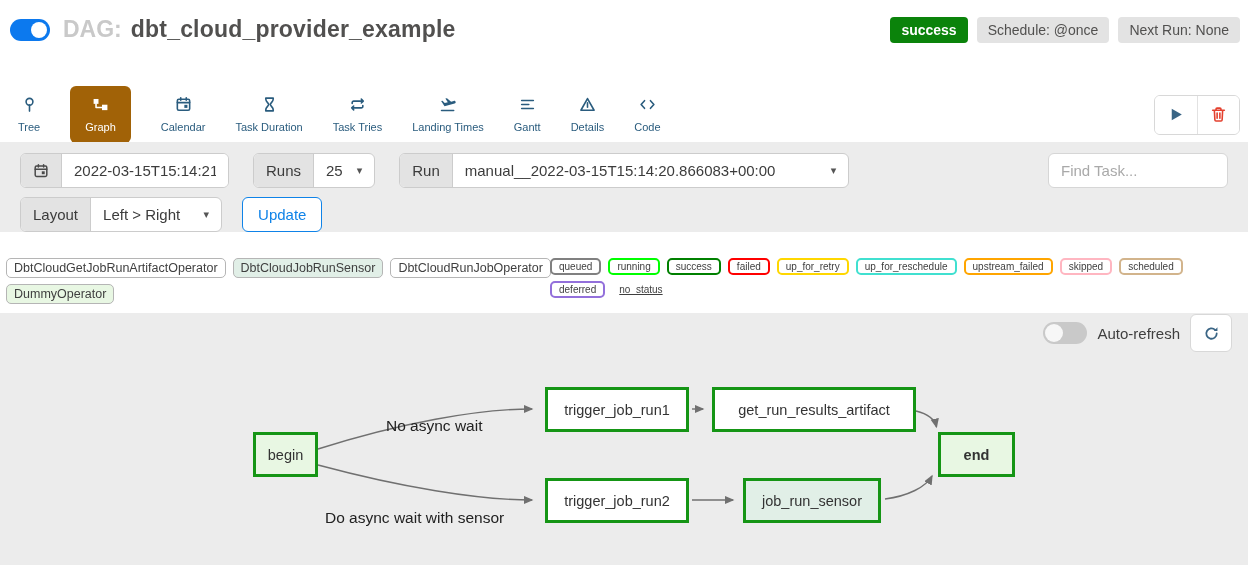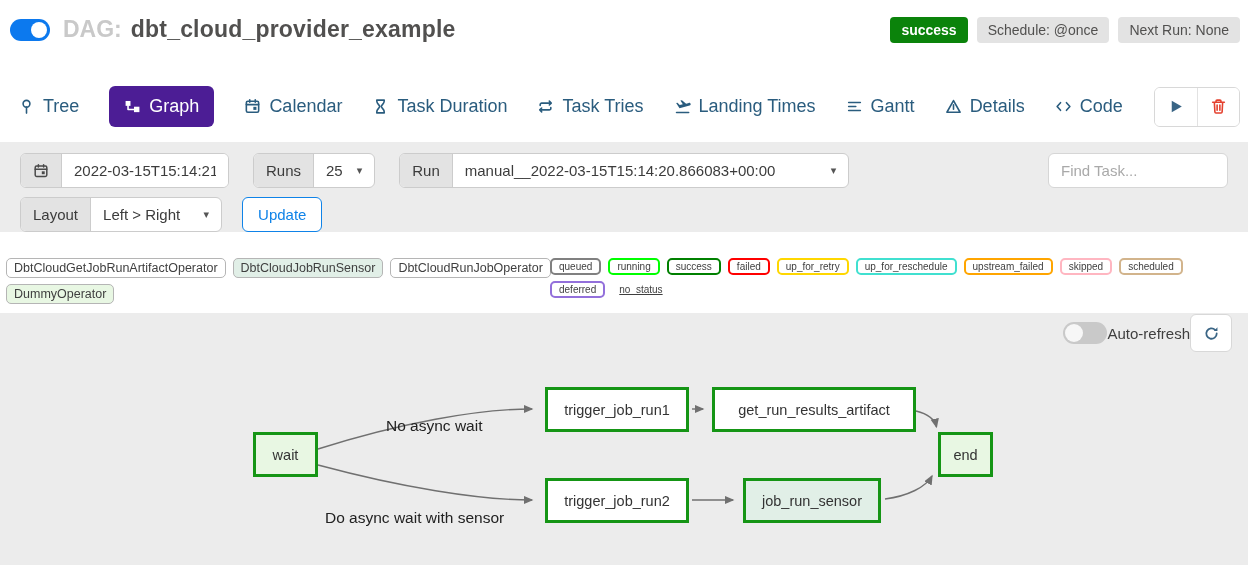--- a/index.html
+++ b/index.html
@@ -16,23 +16,23 @@
   .dag-prefix { font-size:23px; font-weight:700; color:#c9c9c9; margin-left:13px; }
   .dag-title  { font-size:23px; font-weight:700; color:#51504f; margin-left:9px; letter-spacing:.2px; }
   .spacer { flex:1; }
   .badge { font-size:14px; padding:5px 11px; border-radius:4px; margin-left:9px; white-space:nowrap; }
   .badge-success { background:#0b830b; color:#fff; font-weight:700; }
   .badge-gray { background:#e3e3e3; color:#51504f; }
 
   
   .tabbar { position:absolute; top:86px; left:18px; right:8px; display:flex; align-items:center; }
   .tabs { display:flex; align-items:center; gap:30px; }
-  .tab { display:flex; align-items:center; gap:8px; font-size:18px; font-weight:500; color:#2a5c7e; cursor:pointer; padding:10px 0; white-space:nowrap; }
+  .tab { display:flex; align-items:center; gap:8px; font-size:11px; font-weight:500; color:#2a5c7e; cursor:pointer; padding:10px 0; white-space:nowrap;flex-direction:column; }
   .tab svg { width:17px; height:17px; display:block; }
-  .tab.active { background:#4c1d95; color:#fff; padding:10px 15px; border-radius:6px; }
+  .tab.active { background:#a16207; color:#fff; padding:10px 15px; border-radius:6px; }
   .btn-group { margin-left:auto; display:flex; background:#fff; border:1px solid #d8d8d8; border-radius:6px; overflow:hidden; }
   .icon-btn { width:42px; height:38px; display:flex; align-items:center; justify-content:center; background:#fff; border:none; cursor:pointer; }
   .icon-btn + .icon-btn { border-left:1px solid #e2e2e2; }
   .icon-btn svg { width:17px; height:17px; }
   .play { color:#3a6585; } .trash { color:#e4402e; }
 
   
   .filterbar { position:absolute; top:142px; left:0; right:0; height:90px; background:#ececec; padding:11px 20px; }
   .frow { display:flex; align-items:center; }
   .frow + .frow { margin-top:9px; }
@@ -53,21 +53,21 @@
   .legend { position:absolute; top:252px; left:6px; right:6px; display:flex; align-items:flex-start; }
   .ops { width:544px; flex:none; padding-top:6px; }
   .statuses { padding-top:6px; }
   .lrow { display:flex; gap:7px; margin-bottom:6px; align-items:center; }
   .op-badge { border:1px solid #b5b5b5; border-radius:5px; padding:2px 7px; font-size:12.5px; color:#3f3f3f; white-space:nowrap; }
   .st-badge { border:2px solid transparent; border-radius:5px; padding:1px 7px; font-size:10px; color:#3f3f3f; background:#fff; white-space:nowrap; }
   .st-plain { border:none; background:none; padding:3px 7px;text-decoration:underline; }
 
   
   .panel { position:absolute; top:313px; left:0; right:0; bottom:0; background:#ececec; }
-  .autorefresh { position:absolute; top:1px; right:16px; display:flex; align-items:center; }
+  .autorefresh { position:absolute; top:1px; right:16px; display:flex; align-items:center; gap:10px; }
   .ar-toggle { width:44px; height:22px; border-radius:11px; background:#c9c9c9; position:relative; cursor:pointer; }
   .ar-knob { position:absolute; top:2px; left:2px; width:18px; height:18px; border-radius:50%; background:#f7f7f7; }
   .ar-label { font-size:15px; color:#3f3f3f; }
   .refresh-btn { width:42px; height:38px; background:#fff; border:1px solid #d8d8d8; border-radius:6px; display:flex; align-items:center; justify-content:center; cursor:pointer; color:#3a6585; }
   .refresh-btn svg { width:17px; height:17px; }
 
   .edges { position:absolute; top:0; left:0; pointer-events:none; }
   .node { position:absolute; height:45px; border:3px solid #159515; border-radius:0; background:#fff; display:flex; align-items:center; justify-content:center; font-size:14.5px; color:#333; cursor:pointer; white-space:nowrap; }
   .node.dummy  { background:#e8f7e3; }
   .node.sensor { background:#e1efe7; }
@@ -286,19 +286,19 @@
       <path d="M692,96 L703,96" marker-end="url(#arrow)"></path>
       <path d="M916,98 C928,101 935,107 936.5,114" marker-end="url(#arrow)"></path>
       <path d="M692,187 L733,187" marker-end="url(#arrow)"></path>
       <path d="M885,186 C908,183 926,174 932,163" marker-end="url(#arrow)"></path>
     </g>
   </svg>
 
   <div class="edge-label" style="left:386px; top:104px;">No async wait</div>
   <div class="edge-label" style="left:325px; top:196px;">Do async wait with sensor</div>
 
-  <div class="node dummy" style="left:253px; top:119px; width:65px;">wait</div>
+  <div class="node dummy" style="left:253px; top:119px; width:65px;">begin</div>
   <div class="node" style="left:545px; top:74px;  width:144px;">trigger_job_run1</div>
   <div class="node" style="left:712px; top:74px;  width:204px;">get_run_results_artifact</div>
   <div class="node" style="left:545px; top:165px; width:144px;">trigger_job_run2</div>
   <div class="node sensor" style="left:743px; top:165px; width:138px;">job_run_sensor</div>
-  <div class="node dummy" style="left:938px; top:119px; width:55px;">end</div>
+  <div class="node dummy" style="left:938px; top:119px; width:77px;font-weight:bold;">end</div>
 </div>
 
 </body></html>

